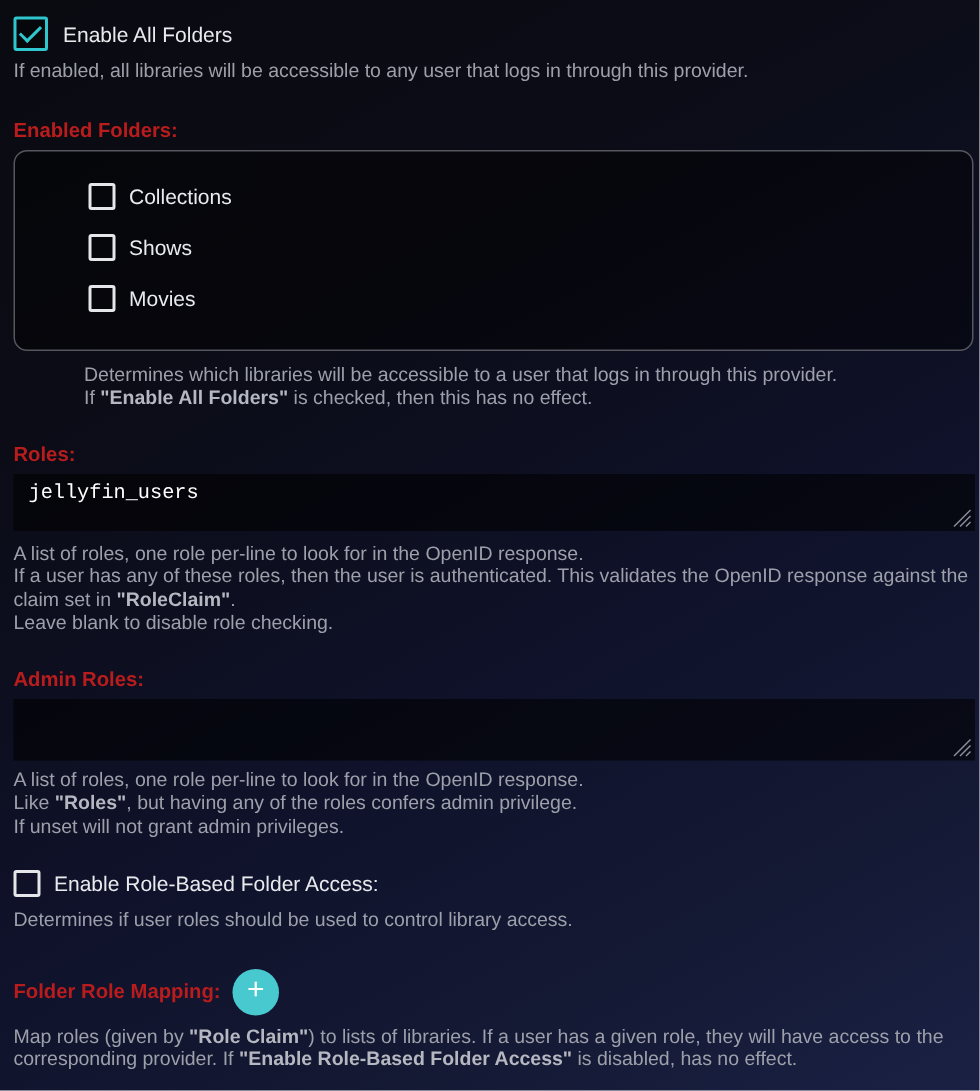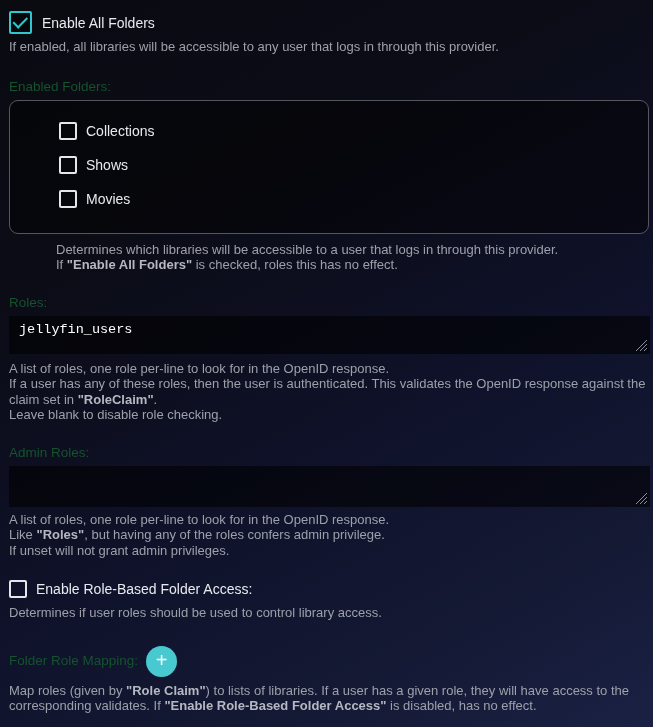--- a/index.html
+++ b/index.html
@@ -18,21 +18,21 @@
   .cb-lg{width:23px;height:23px;border:2px solid var(--accent,#2fc6cd);border-radius:2px;}
   .cb-sm{width:18px;height:18px;border:2px solid #e4e6ea;border-radius:2px;background:transparent;}
   .tick{width:12px;height:6px;border-left:2px solid var(--accent,#2fc6cd);border-bottom:2px solid var(--accent,#2fc6cd);
         transform:rotate(-45deg) translate(1px,-2px);}
   .cb-label{margin-left:10px;font-size:14px;color:#e8eaee;cursor:pointer;}
 
   .desc{color:#9da0aa;font-size:13px;line-height:15.5px;margin-top:5px;}
   .desc-line{color:#9da0aa;font-size:13px;line-height:15.5px;}
   .desc-line .b, .desc .b{font-weight:bold;color:#b6b8c1;}
 
-  .field-label{font-size:13.5px;line-height:16px;color:#14532d;}
+  .field-label{font-size:13.5px;line-height:16px;color:#b91c1c;font-weight:bold;}
 
   .fieldset{
     margin-top:5px;height:134px;box-sizing:border-box;width:640px;
     border:1px solid #55565e;border-radius:9px;
     background:rgba(0,0,0,0.45);
     padding:21px 0 0 13px;
   }
   .fieldset .check-row{margin-bottom:16px;padding-left:36px;}
   .fieldset .cb-label{margin-left:9px;}
 
@@ -87,21 +87,21 @@
       <label class="cb-label">Shows</label>
     </div>
     <div class="check-row">
       <span class="cb cb-sm" role="checkbox" aria-checked="false"></span>
       <label class="cb-label">Movies</label>
     </div>
   </div>
 
   <div class="mt8">
     <div class="desc-line"><span>Determines which libraries will be accessible to a user that logs in through this provider.</span></div>
-    <div class="desc-line"><span>If </span><span class="b">"Enable All Folders"</span><span> is checked, roles this has no effect.</span></div>
+    <div class="desc-line"><span>If </span><span class="b">"Enable All Folders"</span><span> is checked, then this has no effect.</span></div>
   </div>
 
   <div class="field-label mt22">Roles:</div>
   <div class="ta-wrap">
     <textarea class="ta ta-roles" spellcheck="false" style="">jellyfin_users</textarea>
     <svg class="grip" width="13" height="13" viewBox="0 0 13 13">
       <g stroke="#8d8f9e" stroke-width="1">
         <line x1="12" y1="1" x2="1" y2="12"></line>
         <line x1="12" y1="5" x2="5" y2="12"></line>
         <line x1="12" y1="9" x2="9" y2="12"></line>
@@ -139,16 +139,16 @@
   <div class="desc mt7" style="margin-top:7px;">Determines if user roles should be used to control library access.</div>
 
   <div class="map-row">
     <span class="field-label">Folder Role Mapping:</span>
     <button class="fab">
       <span class="plus">+</span>
     </button>
   </div>
   <div class="mt6">
     <div class="desc-line"><span>Map roles (given by </span><span class="b">"Role Claim"</span><span>) to lists of libraries. If a user has a given role, they will have access to the</span></div>
-    <div class="desc-line"><span>corresponding validates. If </span><span class="b">"Enable Role-Based Folder Access"</span><span> is disabled, has no effect.</span></div>
+    <div class="desc-line"><span>corresponding provider. If </span><span class="b">"Enable Role-Based Folder Access"</span><span> is disabled, has no effect.</span></div>
   </div>
 
 </div>
 
 </body></html>

